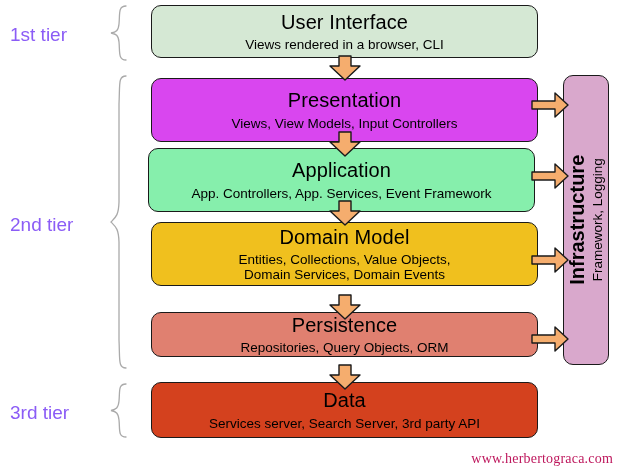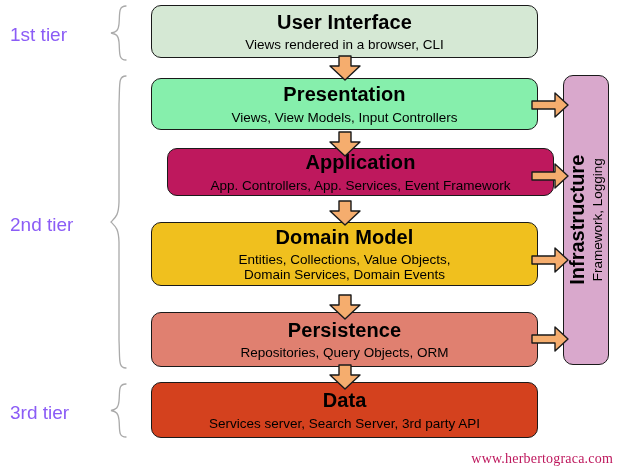--- a/index.html
+++ b/index.html
@@ -39,21 +39,21 @@
     border-radius: 10px;
     display: flex;
     flex-direction: column;
     align-items: center;
     justify-content: center;
     text-align: center;
     line-height: 1.12;
   }
   .layer-title {
     font-size: 20px;
-    font-weight: bold;
+    font-weight: normal;
     color: #000000;
     letter-spacing: 0.1px;
   }
   .layer-sub {
     font-size: 13.5px;
     font-weight: normal;
     color: #000000;
     margin-top: 4px;
   }
   .layer-sub span { display: block; }
@@ -123,43 +123,43 @@
   <div class="tier-label" style="left:10px; top:214px;">2nd tier</div>
   <div class="tier-label" style="left:10px; top:402px;">3rd tier</div>
 
   <div class="layer-box" style="left:151px; top:5px; width:387px; height:53px; background:#d5e8d4;">
     <div class="layer-title">User Interface</div>
     <div class="layer-sub">
       <span>Views rendered in a browser, CLI</span>
     </div>
   </div>
 
-  <div class="layer-box" style="left:151px; top:78px; width:387px; height:52px; background:#86efac;">
+  <div class="layer-box" style="left:151px; top:78px; width:387px; height:64px; background:#d946ef;">
     <div class="layer-title">Presentation</div>
     <div class="layer-sub">
       <span>Views, View Models, Input Controllers</span>
     </div>
   </div>
 
-  <div class="layer-box" style="left:167px; top:148px; width:387px; height:48px; background:#be185d;">
+  <div class="layer-box" style="left:148px; top:148px; width:387px; height:64px; background:#86efac;">
     <div class="layer-title">Application</div>
     <div class="layer-sub">
       <span>App. Controllers, App. Services, Event Framework</span>
     </div>
   </div>
 
   <div class="layer-box" style="left:151px; top:222px; width:387px; height:64px; background:#f0c01e;">
     <div class="layer-title">Domain Model</div>
     <div class="layer-sub">
       <span>Entities, Collections, Value Objects,</span>
       <span>Domain Services, Domain Events</span>
     </div>
   </div>
 
-  <div class="layer-box" style="left:151px; top:312px; width:387px; height:55px; background:#e08070;">
+  <div class="layer-box" style="left:151px; top:312px; width:387px; height:45px; background:#e08070;">
     <div class="layer-title">Persistence</div>
     <div class="layer-sub">
       <span>Repositories, Query Objects, ORM</span>
     </div>
   </div>
 
   <div class="layer-box" style="left:151px; top:382px; width:387px; height:56px; background:#d4411e;">
     <div class="layer-title">Data</div>
     <div class="layer-sub">
       <span>Services server, Search Server, 3rd party API</span>

